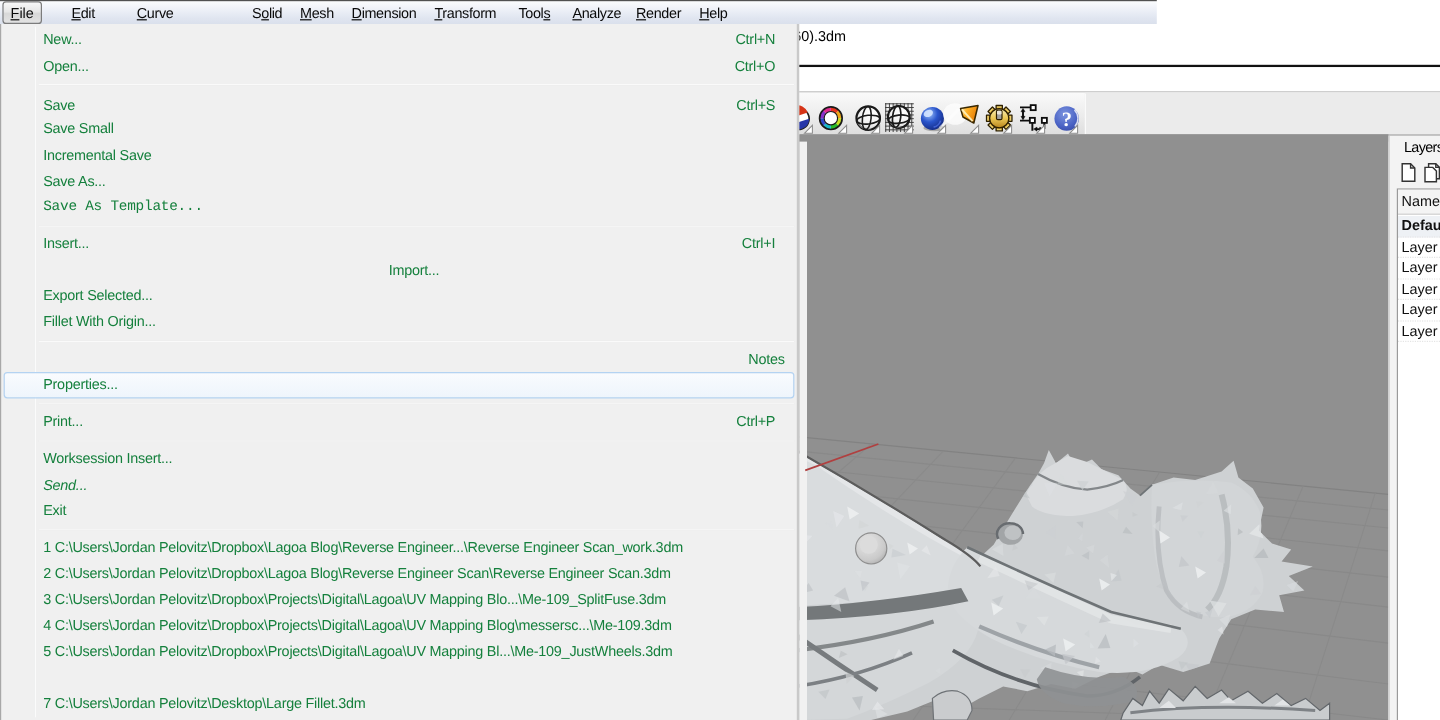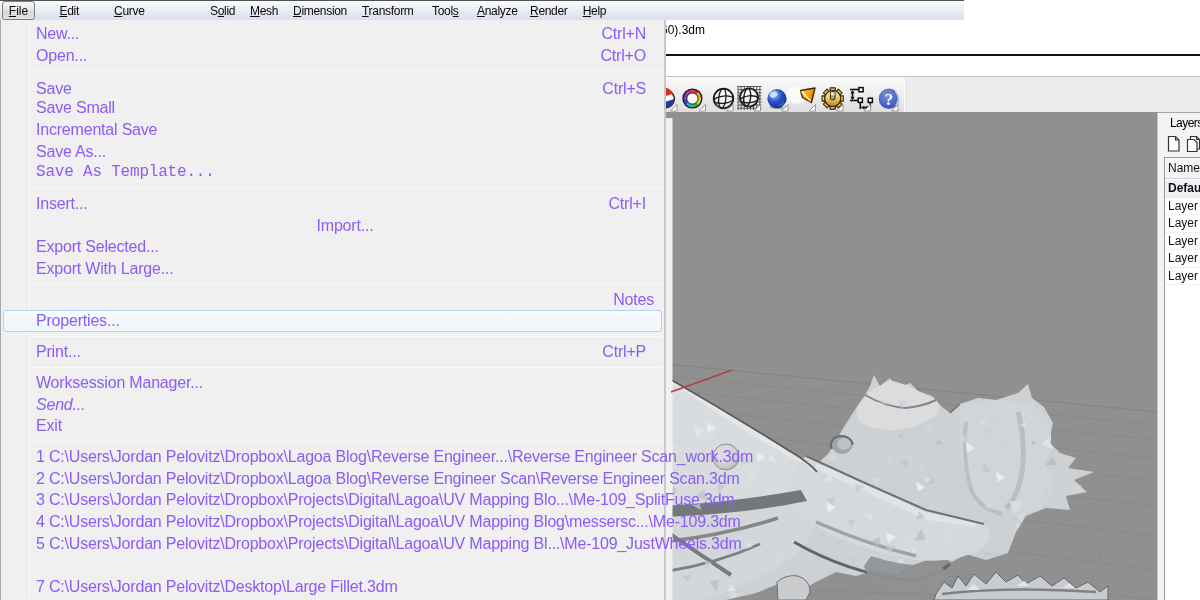--- a/index.html
+++ b/index.html
@@ -16,21 +16,21 @@
   border:1px solid #7c7c7c; border-radius:3px;
   background:linear-gradient(#f8f8f8,#e7e7e7 45%,#d8d8d8 55%,#e3e3e3);
   text-align:center; line-height:18px; font-size:12px; color:#0a0a0a; }
 
 #popup { position:absolute; top:20px; left:0; width:666px; height:580px;
   background:#f0f0f0; border-left:1px solid #a8a8a8; border-right:2px solid #c9c9c9;
   z-index:5; }
 #gutter { position:absolute; top:2px; left:28px; width:1px; height:576px; background:#e2e3e3;
   border-right:1px solid #fbfbfb; }
 .pi { position:absolute; left:35px; right:10px; height:21.7px; line-height:21.7px;
-  font-size:16px; color:#8b5cf6; white-space:nowrap; letter-spacing:-0.2px; }
+  font-size:12px; color:#15803d; white-space:nowrap; letter-spacing:-0.2px; }
 .pi .sc { position:absolute; right:8px; top:0; }
 .psep { position:absolute; left:31px; right:2px; height:1px; background:#dcdcdc;
   border-bottom:1px solid #fafafa; }
 #hilite { position:absolute; left:2px; right:2px; top:290.4px; height:21.7px;
   border:1px solid #b4d3f2; border-radius:3px;
   background:linear-gradient(#f9fbfe,#eef5fc); }
 
 #cmdarea { position:absolute; top:20px; left:660px; width:540px; height:35px; background:#ffffff; }
 #cmdtext { position:absolute; top:3px; left:1px; font-size:12px; color:#000; }
 #blackline { position:absolute; top:54px; left:660px; width:540px; height:2px; background:#111; }
@@ -456,28 +456,28 @@
     <div class="psep" style="top:50.4px;"></div>
     <div class="pi" style="top:58px;">Save<span class="sc">Ctrl+S</span></div>
     <div class="pi" style="top:77.1px;">Save Small</div>
     <div class="pi" style="top:98.8px;">Incremental Save</div>
     <div class="pi" style="top:120.5px;">Save As...</div>
     <div class="pi" style="top:142.2px;font-family:Liberation Mono, monospace;">Save As Template...</div>
     <div class="psep" style="top:167.9px;"></div>
     <div class="pi" style="top:172.9px;">Insert...<span class="sc">Ctrl+I</span></div>
     <div class="pi" style="top:195px;text-align:center;">Import...</div>
     <div class="pi" style="top:216.3px;">Export Selected...</div>
-    <div class="pi" style="top:238px;">Export With Large...</div>
+    <div class="pi" style="top:238px;">Fillet With Origin...</div>
     <div class="psep" style="top:263.7px;"></div>
     <div class="pi" style="top:268.7px;text-align:right;">Notes</div>
     <div class="pi" style="top:290.4px;">Properties...</div>
     <div class="psep" style="top:316.1px;"></div>
     <div class="pi" style="top:321.1px;">Print...<span class="sc">Ctrl+P</span></div>
     <div class="psep" style="top:346.8px;"></div>
-    <div class="pi" style="top:351.8px;">Worksession Manager...</div>
+    <div class="pi" style="top:351.8px;">Worksession Insert...</div>
     <div class="pi" style="top:373.5px;font-style:italic;">Send...</div>
     <div class="pi" style="top:395.2px;">Exit</div>
     <div class="psep" style="top:420.9px;"></div>
     <div class="pi" style="top:425.9px;">1 C:\Users\Jordan Pelovitz\Dropbox\Lagoa Blog\Reverse Engineer...\Reverse Engineer Scan_work.3dm</div>
     <div class="pi" style="top:447.6px;">2 C:\Users\Jordan Pelovitz\Dropbox\Lagoa Blog\Reverse Engineer Scan\Reverse Engineer Scan.3dm</div>
     <div class="pi" style="top:469.3px;">3 C:\Users\Jordan Pelovitz\Dropbox\Projects\Digital\Lagoa\UV Mapping Blo...\Me-109_SplitFuse.3dm</div>
     <div class="pi" style="top:491px;">4 C:\Users\Jordan Pelovitz\Dropbox\Projects\Digital\Lagoa\UV Mapping Blog\messersc...\Me-109.3dm</div>
     <div class="pi" style="top:512.7px;">5 C:\Users\Jordan Pelovitz\Dropbox\Projects\Digital\Lagoa\UV Mapping Bl...\Me-109_JustWheels.3dm</div>
     <div class="pi" style="top:556.1px;">7 C:\Users\Jordan Pelovitz\Desktop\Large Fillet.3dm</div>
   </div>

